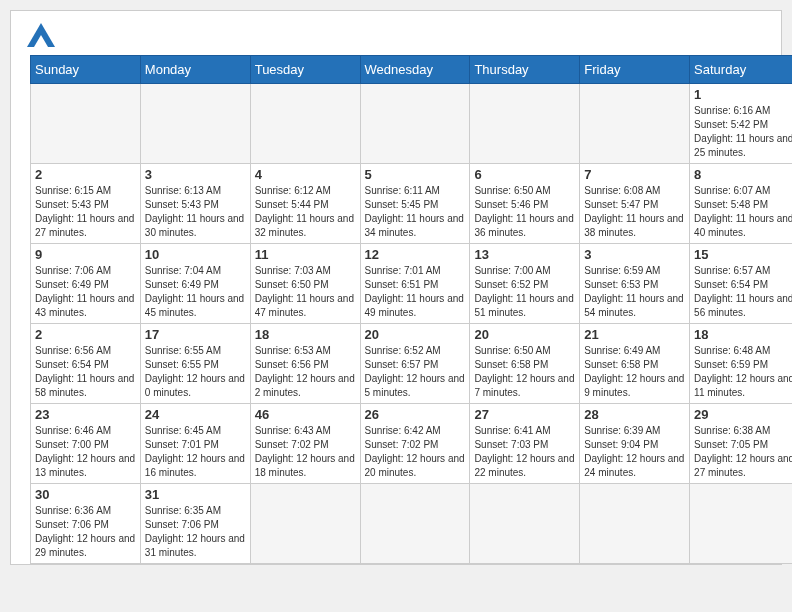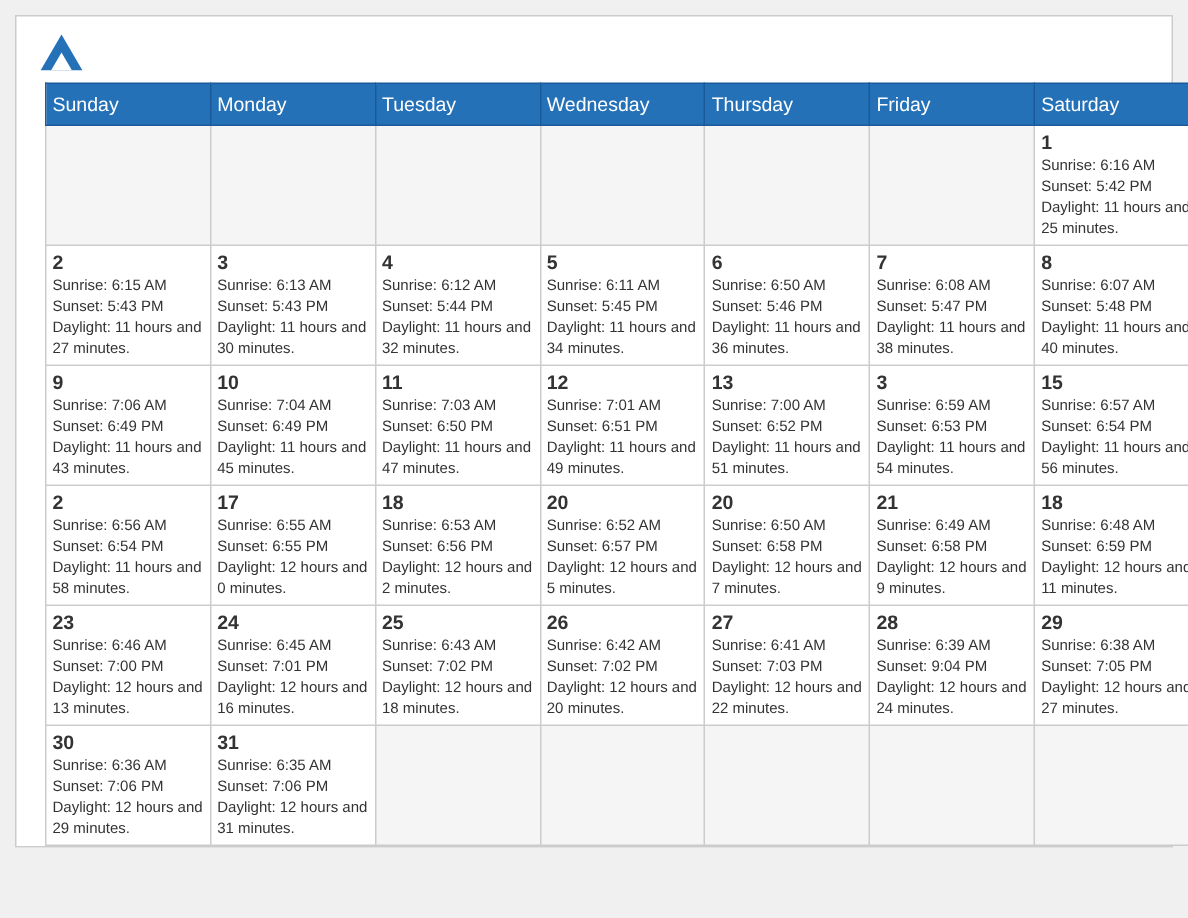--- a/index.html
+++ b/index.html
@@ -278,21 +278,21 @@
 Sunset: 7:00 PM
 Daylight: 12 hours and 13 minutes.</div>
           </td>
           <td>
             <div class="day-number">24</div>
             <div class="day-info">Sunrise: 6:45 AM
 Sunset: 7:01 PM
 Daylight: 12 hours and 16 minutes.</div>
           </td>
           <td>
-            <div class="day-number">25</div>
+            <div class="day-number">46</div>
             <div class="day-info">Sunrise: 6:43 AM
 Sunset: 7:02 PM
 Daylight: 12 hours and 18 minutes.</div>
           </td>
           <td>
             <div class="day-number">26</div>
             <div class="day-info">Sunrise: 6:42 AM
 Sunset: 7:02 PM
 Daylight: 12 hours and 20 minutes.</div>
           </td>

